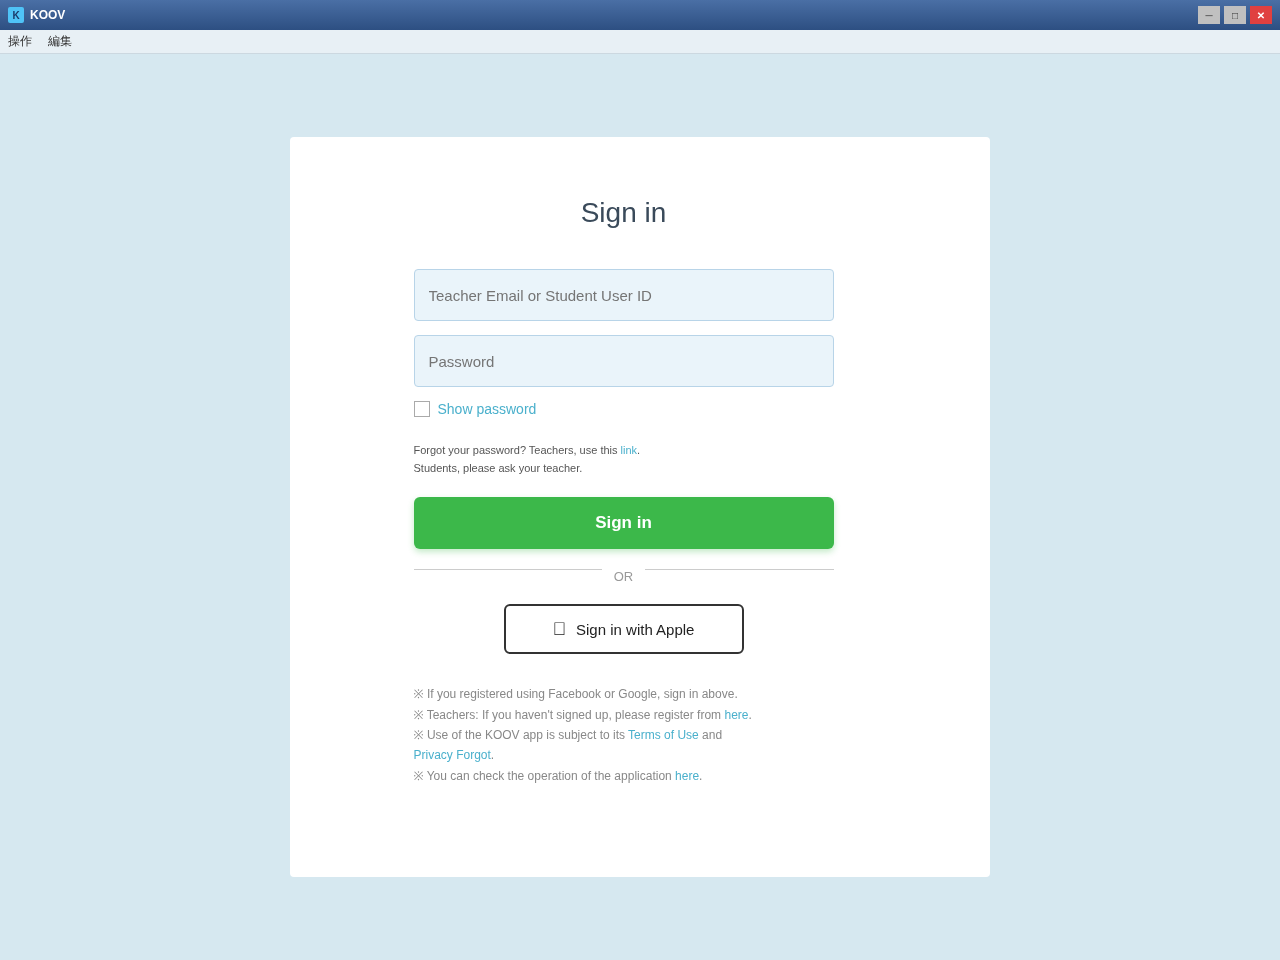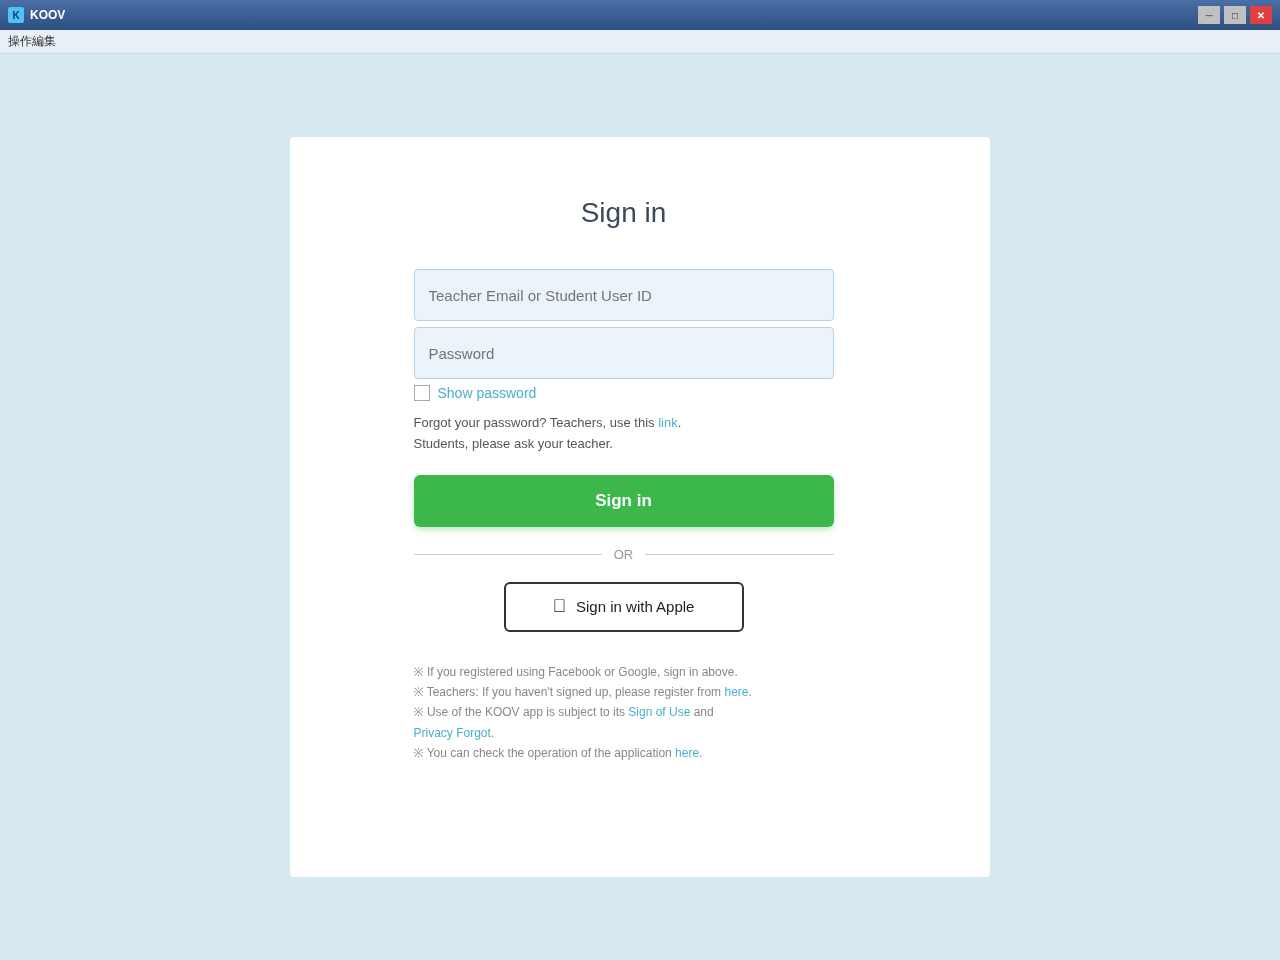--- a/index.html
+++ b/index.html
@@ -65,20 +65,21 @@
     .tb-btn.restore { background: #c0c0c0; }
     .tb-btn.close { background: #e04040; color: white; }
 
     
     .menu-bar {
       height: 24px;
       background: #e8f0f5;
       display: flex;
       align-items: center;
       padding: 0 8px;
+      gap: 16px;
       border-bottom: 1px solid #ccd8e0;
     }
     .menu-item {
       font-size: 12px;
       color: #333;
       cursor: pointer;
     }
 
     
     .lang-btn {
@@ -143,52 +144,53 @@
     .input-field {
       width: 420px;
       height: 52px;
       border: 1px solid #b8d4e8;
       border-radius: 4px;
       padding: 0 14px;
       font-size: 15px;
       color: #888;
       background: #eaf4fa;
       outline: none;
-      margin-bottom: 6px;
+      margin-bottom: 14px;
     }
 
     
     .show-password-row {
       width: 420px;
       display: flex;
       align-items: center;
       gap: 8px;
-      margin-bottom: 12px;
+      margin-bottom: 4px;
     }
     .show-password-checkbox {
       width: 16px;
       height: 16px;
       border: 1px solid #aaa;
       background: white;
       cursor: pointer;
       flex-shrink: 0;
     }
     .show-password-label {
       font-size: 14px;
       color: #4ab0cc;
       cursor: pointer;
     }
 
     
     .forgot-text {
       width: 420px;
-      font-size: 13px;
+      font-size: 11px;
       color: #555;
       line-height: 1.6;
       margin-bottom: 20px;
+      margin-top: 21px;
     }
     .forgot-text a {
       color: #4ab0cc;
       text-decoration: none;
     }
 
     
     .signin-btn {
       width: 420px;
       height: 52px;
@@ -200,21 +202,20 @@
       font-weight: bold;
       cursor: pointer;
       margin-bottom: 20px;
       box-shadow: 0 3px 6px rgba(60,184,74,0.3);
     }
 
     
     .or-divider {
       width: 420px;
       display: flex;
-      align-items: center;
       gap: 12px;
       margin-bottom: 20px;
     }
     .or-line {
       flex: 1;
       height: 1px;
       background: #ccc;
     }
     .or-text {
       font-size: 13px;
@@ -311,18 +312,18 @@
     </div>
 
     <button class="apple-btn">
       <span class="apple-icon"></span>
       <span>Sign in with Apple</span>
     </button>
 
     <div class="footer-notes">
       <p class="footer-note">※ If you registered using Facebook or Google, sign in above.</p>
       <p class="footer-note">※ Teachers: If you haven't signed up, please register from <a href="#">here</a>.</p>
-      <p class="footer-note">※ Use of the KOOV app is subject to its <a href="#">Sign of Use</a> and</p>
+      <p class="footer-note">※ Use of the KOOV app is subject to its <a href="#">Terms of Use</a> and</p>
       <p class="footer-note"><a href="#">Privacy Forgot</a>.</p>
       <p class="footer-note">※ You can check the operation of the application <a href="#">here</a>.</p>
     </div>
   </div>
 </div>
 
 </body></html>

